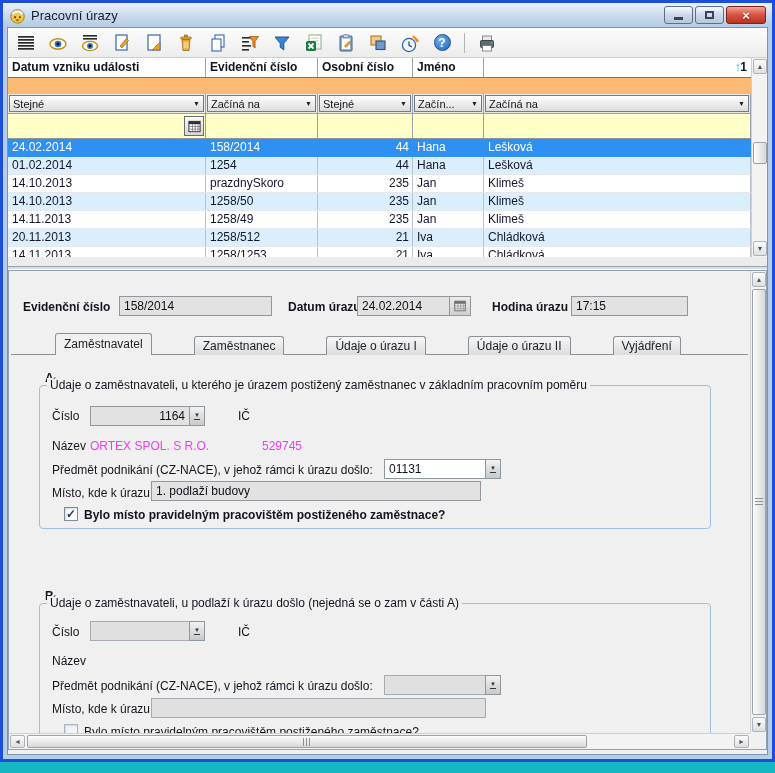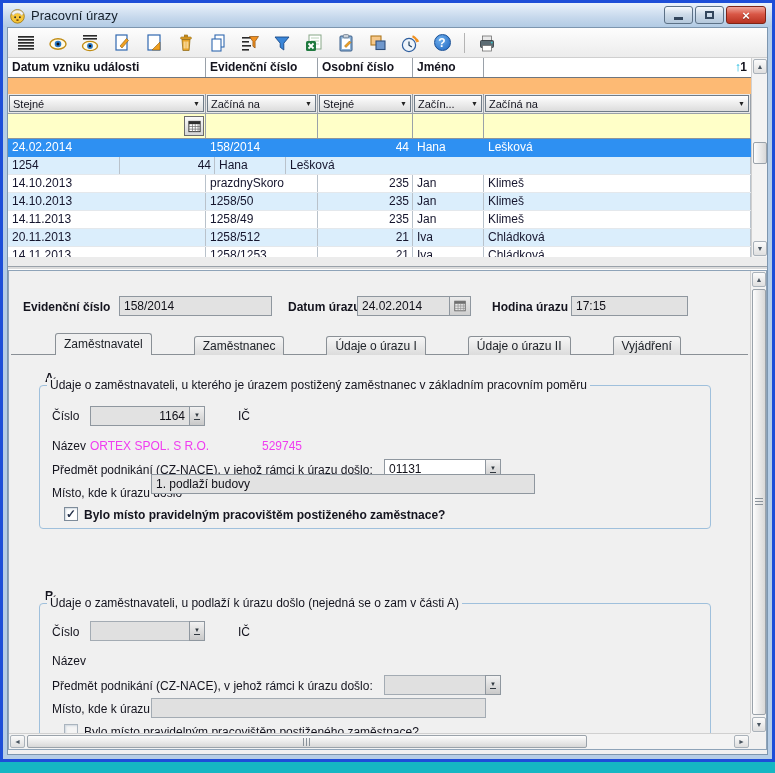--- a/index.html
+++ b/index.html
@@ -304,20 +304,21 @@
         </div>
 
         <div class="grow selected">
           <div class="gc c1">24.02.2014</div>
           <div class="gc c2">158/2014</div>
           <div class="gc c3 num">44</div>
           <div class="gc c4">Hana</div>
           <div class="gc c5">Lešková</div>
         </div>
         <div class="grow">
+          <div class="gc c1">01.02.2014</div>
           <div class="gc c2">1254</div>
           <div class="gc c3 num">44</div>
           <div class="gc c4">Hana</div>
           <div class="gc c5">Lešková</div>
         </div>
         <div class="grow">
           <div class="gc c1">14.10.2013</div>
           <div class="gc c2">prazdnySkoro</div>
           <div class="gc c3 num">235</div>
           <div class="gc c4">Jan</div>
@@ -410,21 +411,21 @@
         <span class="flabel" style="left:12px; top:51px;">Název</span>
         <span class="flabel magenta" style="left:50px; top:51px;">ORTEX SPOL. S R.O.</span>
 
         <span class="flabel" style="left:12px; top:75px;">Předmět podnikání (CZ-NACE), v jehož rámci k úrazu došlo:</span>
         <div class="dfield white" style="left:344px; top:73px; width:102px;">01131</div>
         <button class="lookup" style="left:445px; top:73px;">
             <span class="lk">▼</span>
           </button>
 
         <span class="flabel" style="left:12px; top:98px;">Místo, kde k úrazu došlo</span>
-        <div class="dfield" style="left:111px; top:88px; width:384px;">1. podlaží budovy</div>
+        <div class="dfield" style="left:111px; top:95px; width:330px;">1. podlaží budovy</div>
 
         <div class="checkbox checked" style="left:24px; top:121px;">
           <span class="check">✓</span>
         </div>
         <span class="flabel" style="left:44px; top:120px; font-weight:bold;">Bylo místo pravidelným pracovištěm postiženého zaměstnace?</span>
       </div>
 
       <span class="sec-head" style="left:36px; top:318px;">B.</span>
       <div class="fieldset" style="top:332px; height:142px;">
         <span class="legend">Údaje o zaměstnavateli, u podlaží k úrazu došlo (nejedná se o zam v části A)</span>

